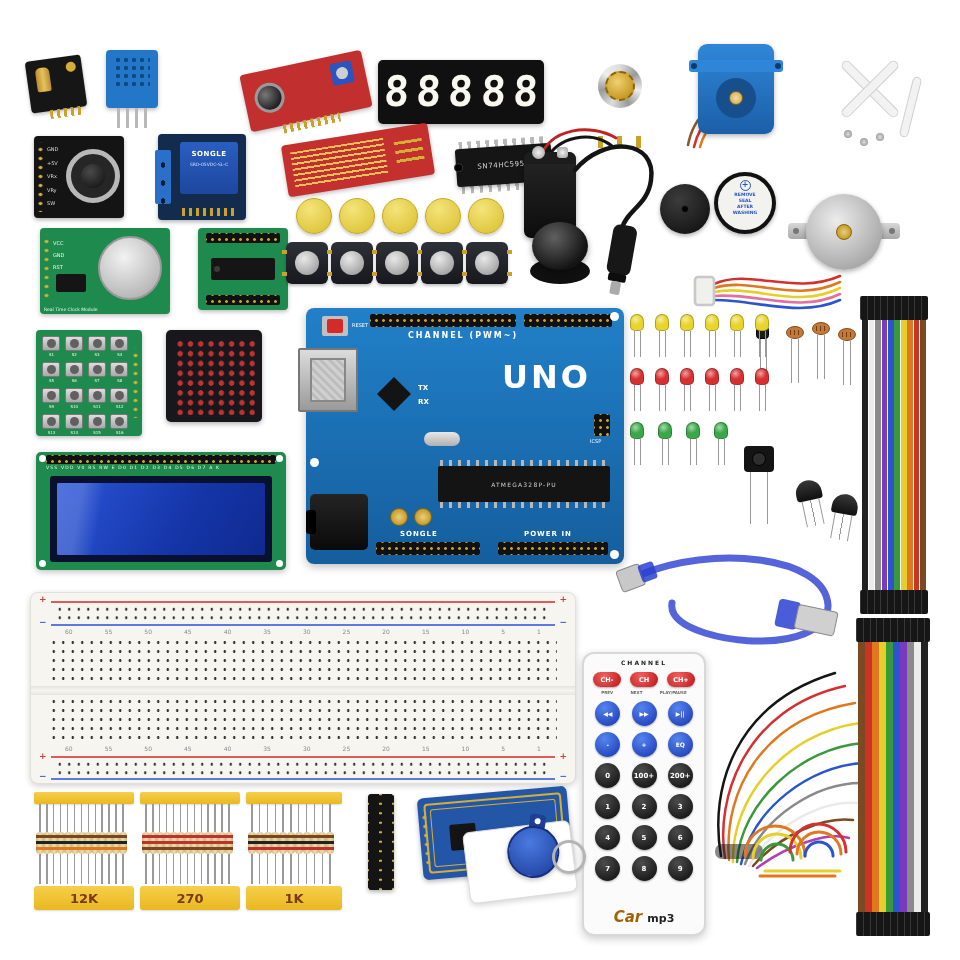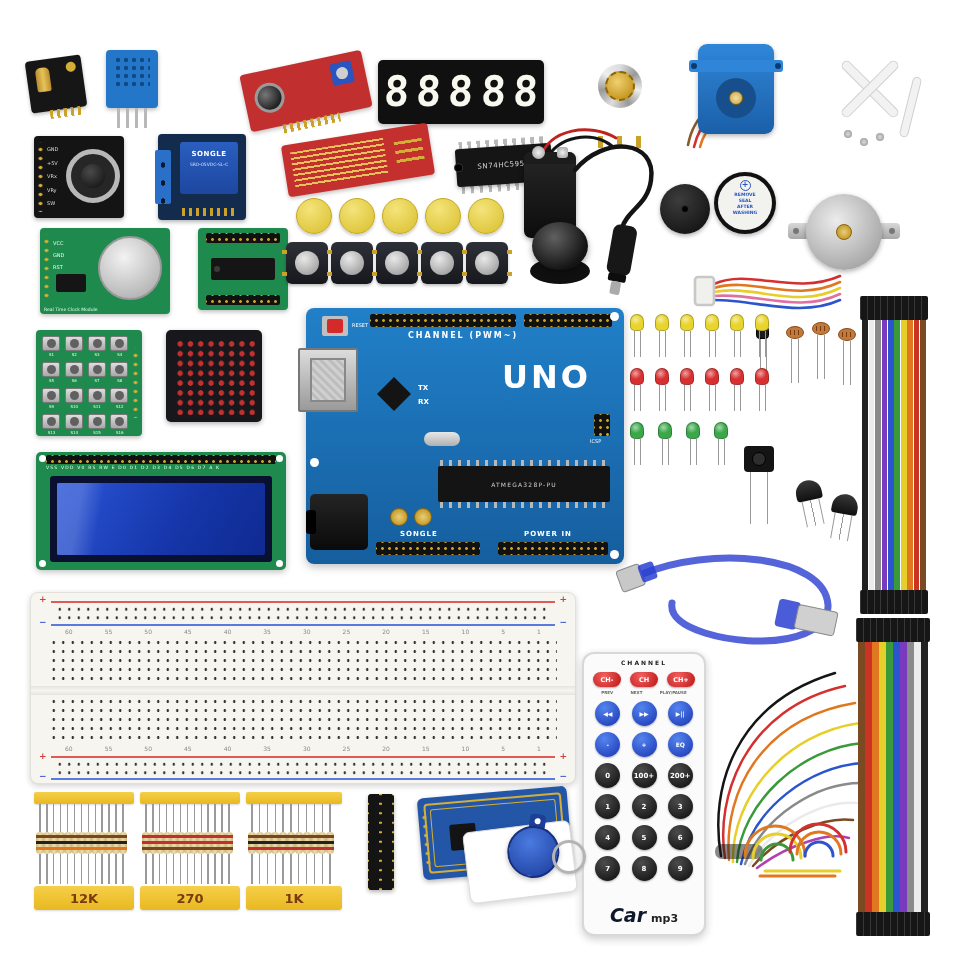--- a/index.html
+++ b/index.html
@@ -503,21 +503,21 @@
           <div class="r-black">5</div>
           <div class="r-black">6</div>
         </div>
         <div class="r-row">
           <div class="r-black">7</div>
           <div class="r-black">8</div>
           <div class="r-black">9</div>
         </div>
       </div>
     <div style="position:absolute;bottom:8px;left:0;right:0;text-align:center">
-      <span style="color:#0f172a;font-size:19px;font-weight:bold;font-style:italic">Car</span>
+      <span style="color:#a16207;font-size:15px;font-weight:bold;font-style:italic">Car</span>
       <span style="color:#222;font-size:11px;font-weight:bold">mp3</span>
     </div>
   </div>
 
   <svg class="c" style="left:705px;top:648px" width="165" height="232" viewBox="0 0 165 232" fill="none" stroke-width="2.5" stroke-linecap="round">
     <path d="M16,208 C4,140 30,55 130,25" stroke="#151515"></path>
     <path d="M20,210 C10,150 40,60 140,38" stroke="#d43030"></path>
     <path d="M24,212 C18,140 60,70 150,55" stroke="#e07820"></path>
     <path d="M28,214 C26,150 80,85 155,75" stroke="#e6cf2a"></path>
     <path d="M32,214 C36,155 95,100 158,95" stroke="#3a9a3a"></path>

